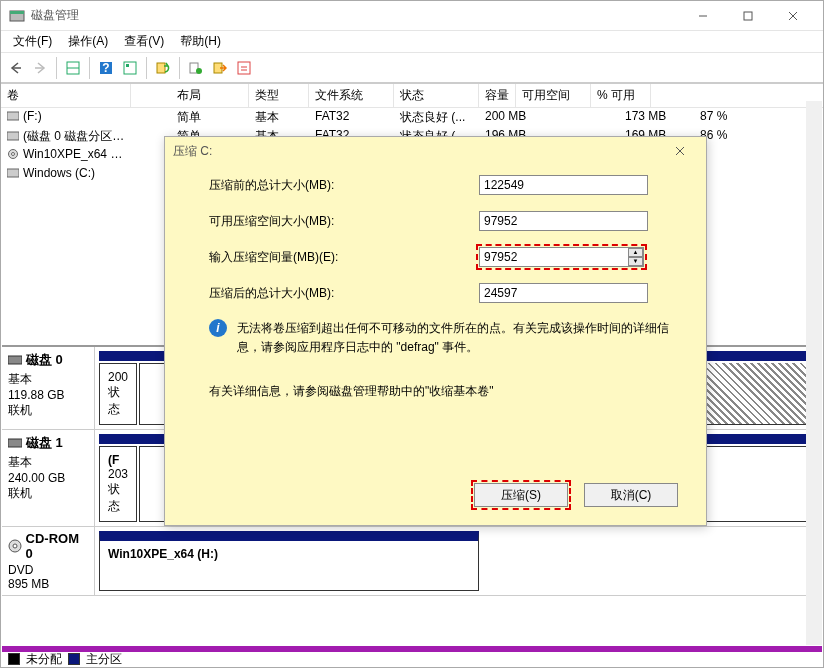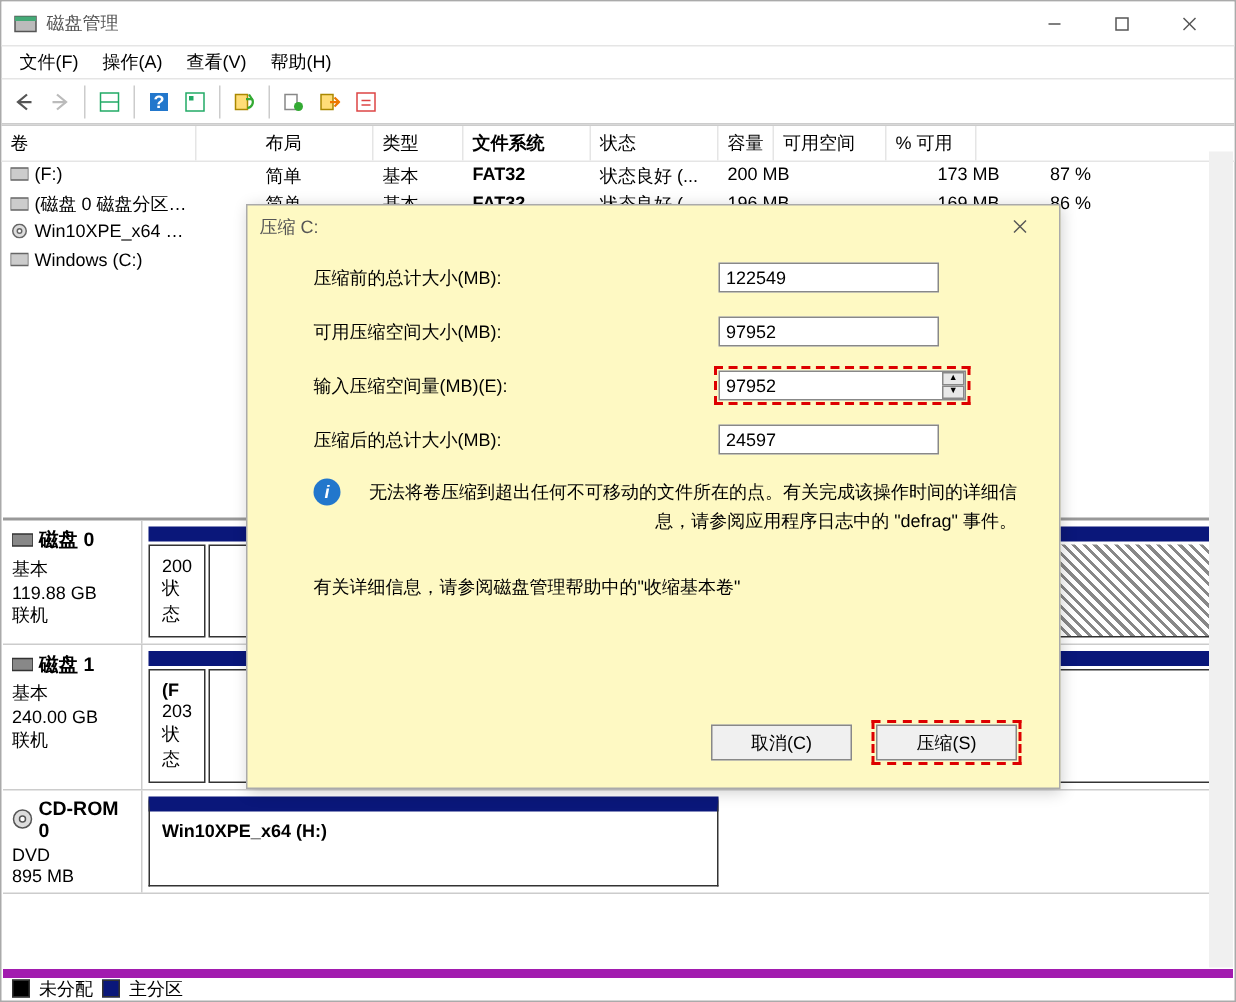--- a/index.html
+++ b/index.html
@@ -24,21 +24,21 @@
 
 
 .table-container { border-top: 1px solid #ccc; }
 .thead { display: flex; background: #fff; border-bottom: 1px solid #e5e5e5; }
 .th { border-right: 1px solid #e5e5e5; padding: 3px 6px; overflow: hidden; white-space: nowrap; }
 .trow { display: flex; }
 .td { padding: 1px 6px; overflow: hidden; white-space: nowrap; text-overflow: ellipsis; }
 .col-vol { width: 130px; }
 .col-layout { width: 78px; margin-left: 40px; }
 .col-type { width: 60px; }
-.col-fs { width: 85px; font-weight: bold; }
+.col-fs { width: 85px; }
 .col-status { width: 85px; }
 .col-cap { width: 140px; }
 .col-free { width: 75px; }
 .col-pct { width: 60px; }
 
 .volicon { display: inline-block; width: 12px; height: 10px; margin-right: 4px; vertical-align: -1px; }
 
 
 .lower { position: absolute; left: 1px; right: 1px; top: 344px; bottom: 22px; border-top: 2px solid #999; overflow: hidden; }
 .diskrow { display: flex; border-bottom: 1px solid #ccc; }
@@ -55,31 +55,31 @@
 .legsq { width: 12px; height: 12px; border: 1px solid #333; display: inline-block; }
 
 
 .dialog { position: absolute; left: 163px; top: 135px; width: 543px; height: 390px; background: #fef9c3; border: 1px solid #aaa; box-shadow: 1px 2px 10px rgba(0,0,0,0.2); }
 .dialog .dtitlebar { height: 28px; display: flex; align-items: center; padding: 0 8px; color: #555; }
 .dialog .dtitlebar .dtitle { flex: 1; }
 .dialog .dclose { width: 36px; height: 26px; display: flex; align-items: center; justify-content: center; }
 .dialog .body { padding: 10px 28px 0 44px; }
 .dialog .formrow { display: flex; align-items: center; margin-bottom: 16px; }
 .dialog .formrow .lbl { width: 270px; }
-.dialog .formrow .val { width: 147px; }
+.dialog .formrow .val { width: 169px; }
 .dialog .formrow input { width: 100%; border: 1px solid #888; padding: 2px 4px; height: 20px; }
 .spinner { position: relative; width: 165px; }
 .spinner input { padding-right: 18px; }
 .spinbtns { position: absolute; right: 1px; top: 1px; width: 15px; }
 .spinbtns div { height: 9px; border: 1px solid #888; background: #e8e8e8; font-size: 6px; text-align: center; line-height: 6px; }
 .redbox { outline: 2px dashed #d00; outline-offset: 1px; }
 
 .infoicon { width: 18px; height: 18px; border-radius: 50%; background: #2277cc; display: inline-flex; align-items: center; justify-content: center; color: #fff; font-style: italic; font-weight: bold; margin-right: 10px; flex-shrink: 0; }
 .infoblock { display: flex; margin-top: 6px; }
-.infoblock .txt { flex: 1; line-height: 1.6; text-align: right; }
+.infoblock .txt { flex: 1; line-height: 1.6; }
 
 .linkish { color: #000; margin-top: 26px; }
 
 .dlgbtns { position: absolute; right: 28px; bottom: 18px; display: flex; gap: 16px; }
 .dlgbtn { width: 94px; height: 24px; border: 1px solid #888; background: #f0f0f0; display: flex; align-items: center; justify-content: center; }
 
 .scrollbar-v { position: absolute; right: 1px; top: 100px; bottom: 22px; width: 16px; background: #f0f0f0; }
 </style>
 </head>
 <body>
@@ -340,16 +340,16 @@
       <span class="lbl">压缩后的总计大小(MB):</span>
       <span class="val"><input readonly="" value="24597" style=""></span>
     </div>
     <div class="infoblock">
       <span class="infoicon">i</span>
       <span class="txt">无法将卷压缩到超出任何不可移动的文件所在的点。有关完成该操作时间的详细信息，请参阅应用程序日志中的 "defrag" 事件。</span>
     </div>
     <div class="linkish">有关详细信息，请参阅磁盘管理帮助中的"收缩基本卷"</div>
   </div>
   <div class="dlgbtns">
+    <div class="dlgbtn redbox">压缩(S)</div>
     <div class="dlgbtn">取消(C)</div>
-    <div class="dlgbtn redbox">压缩(S)</div>
   </div>
 </div>
 
 </body></html>

